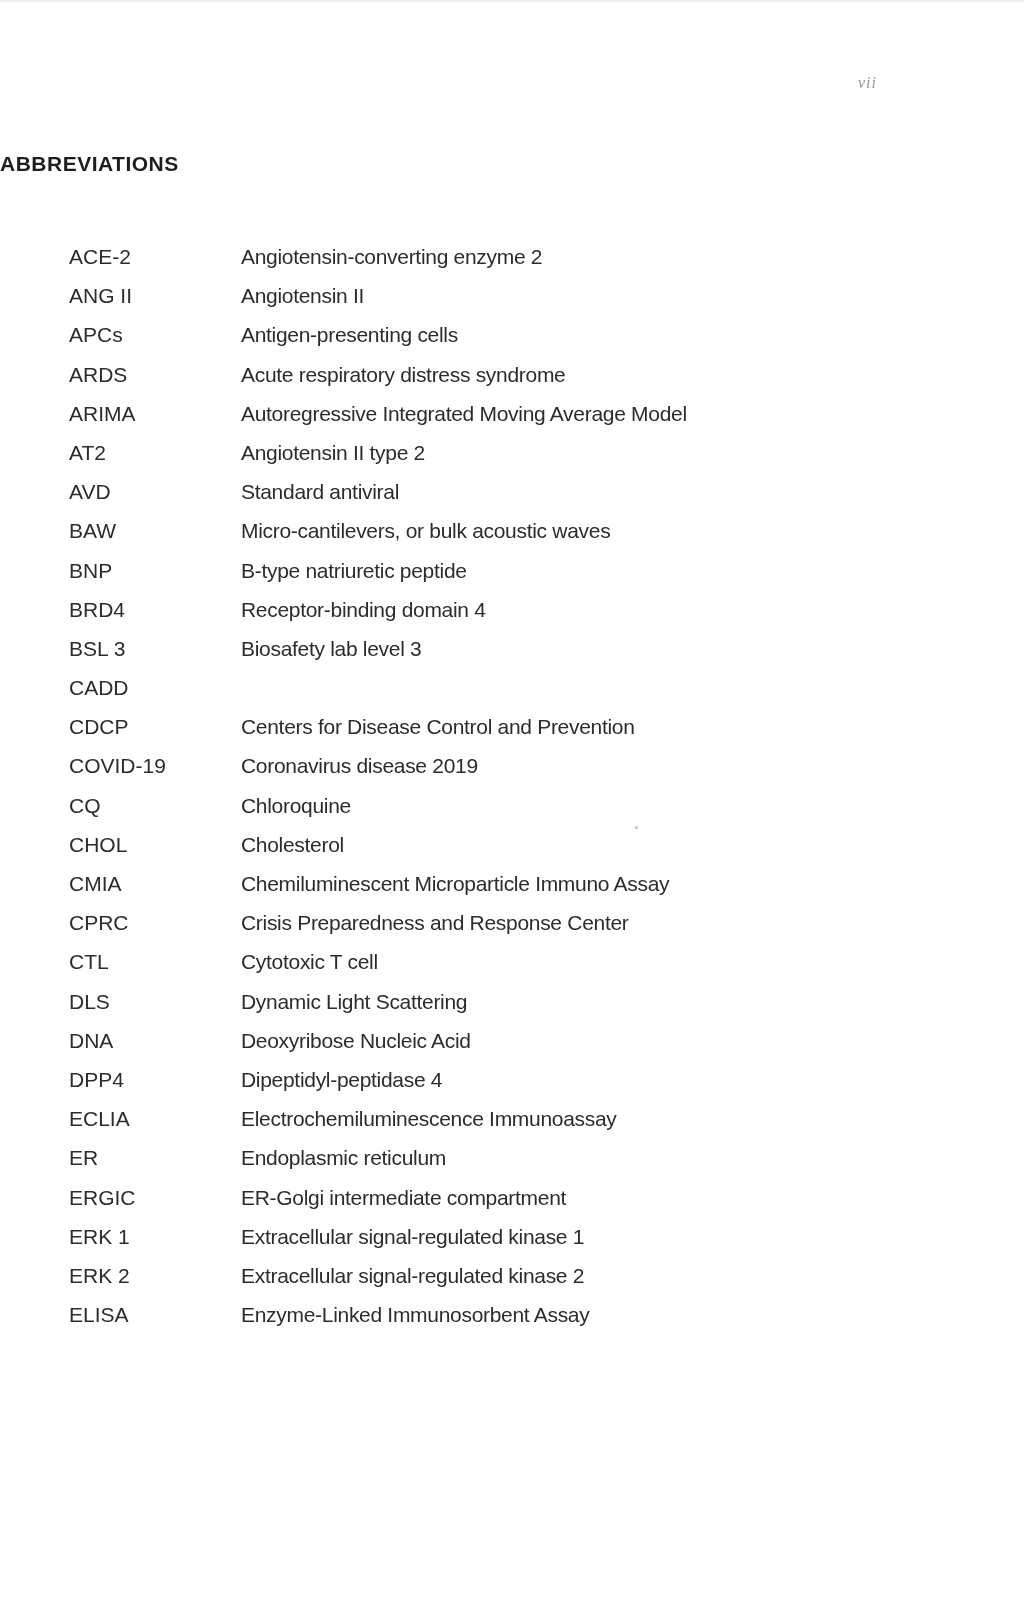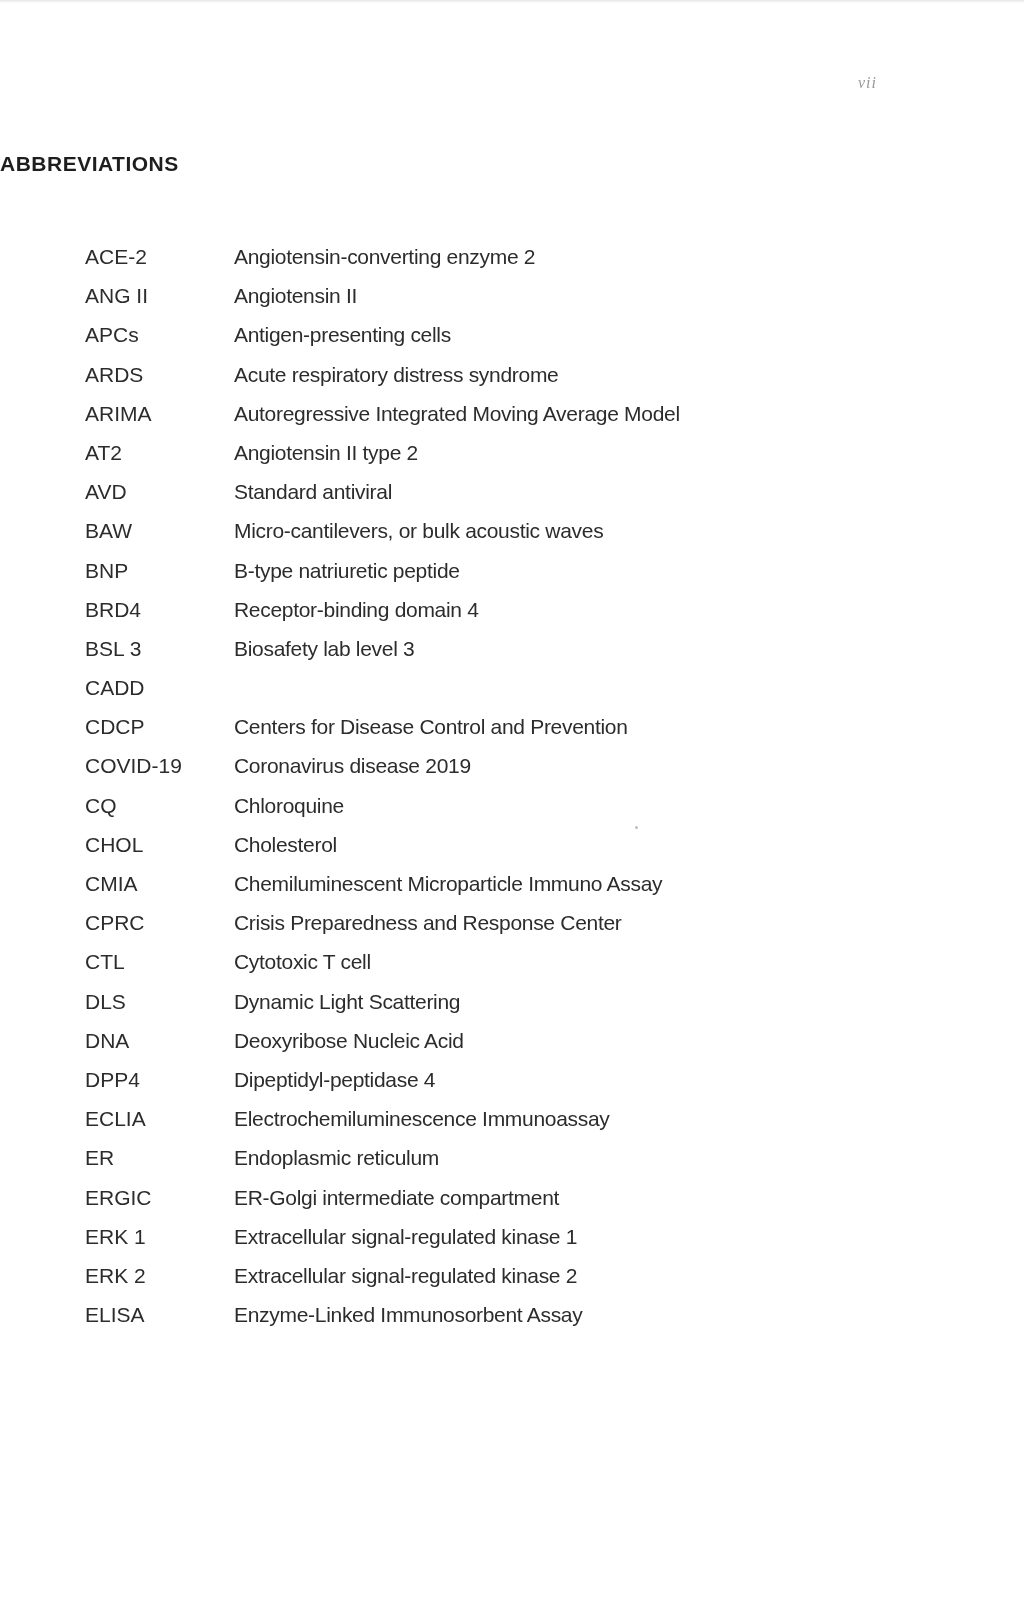--- a/index.html
+++ b/index.html
@@ -31,24 +31,23 @@
     position: absolute; left: 0; top: 244px; width: 1024px;
     margin: 0; padding: 0; list-style: none;
   }
   .abbr-row {
     position: relative; height: 39.2px;
     font-size: 21px; line-height: 26px;
   }
   .abbr-term {
     position: absolute; left: 69px; top: 0;
     color: #2c2c2c;
-    margin-left: 16px;
   }
   .abbr-def {
-    position: absolute; left: 234px; top: 0;
+    position: absolute; left: 241px; top: 0;
     color: #2c2c2c; letter-spacing: -0.3px;
   }
   .speck {
     position: absolute; left: 635px; top: 826px;
     width: 3px; height: 3px; border-radius: 50%; background: #bdbdbd;
   }
 </style>
 </head>
 <body>
 

